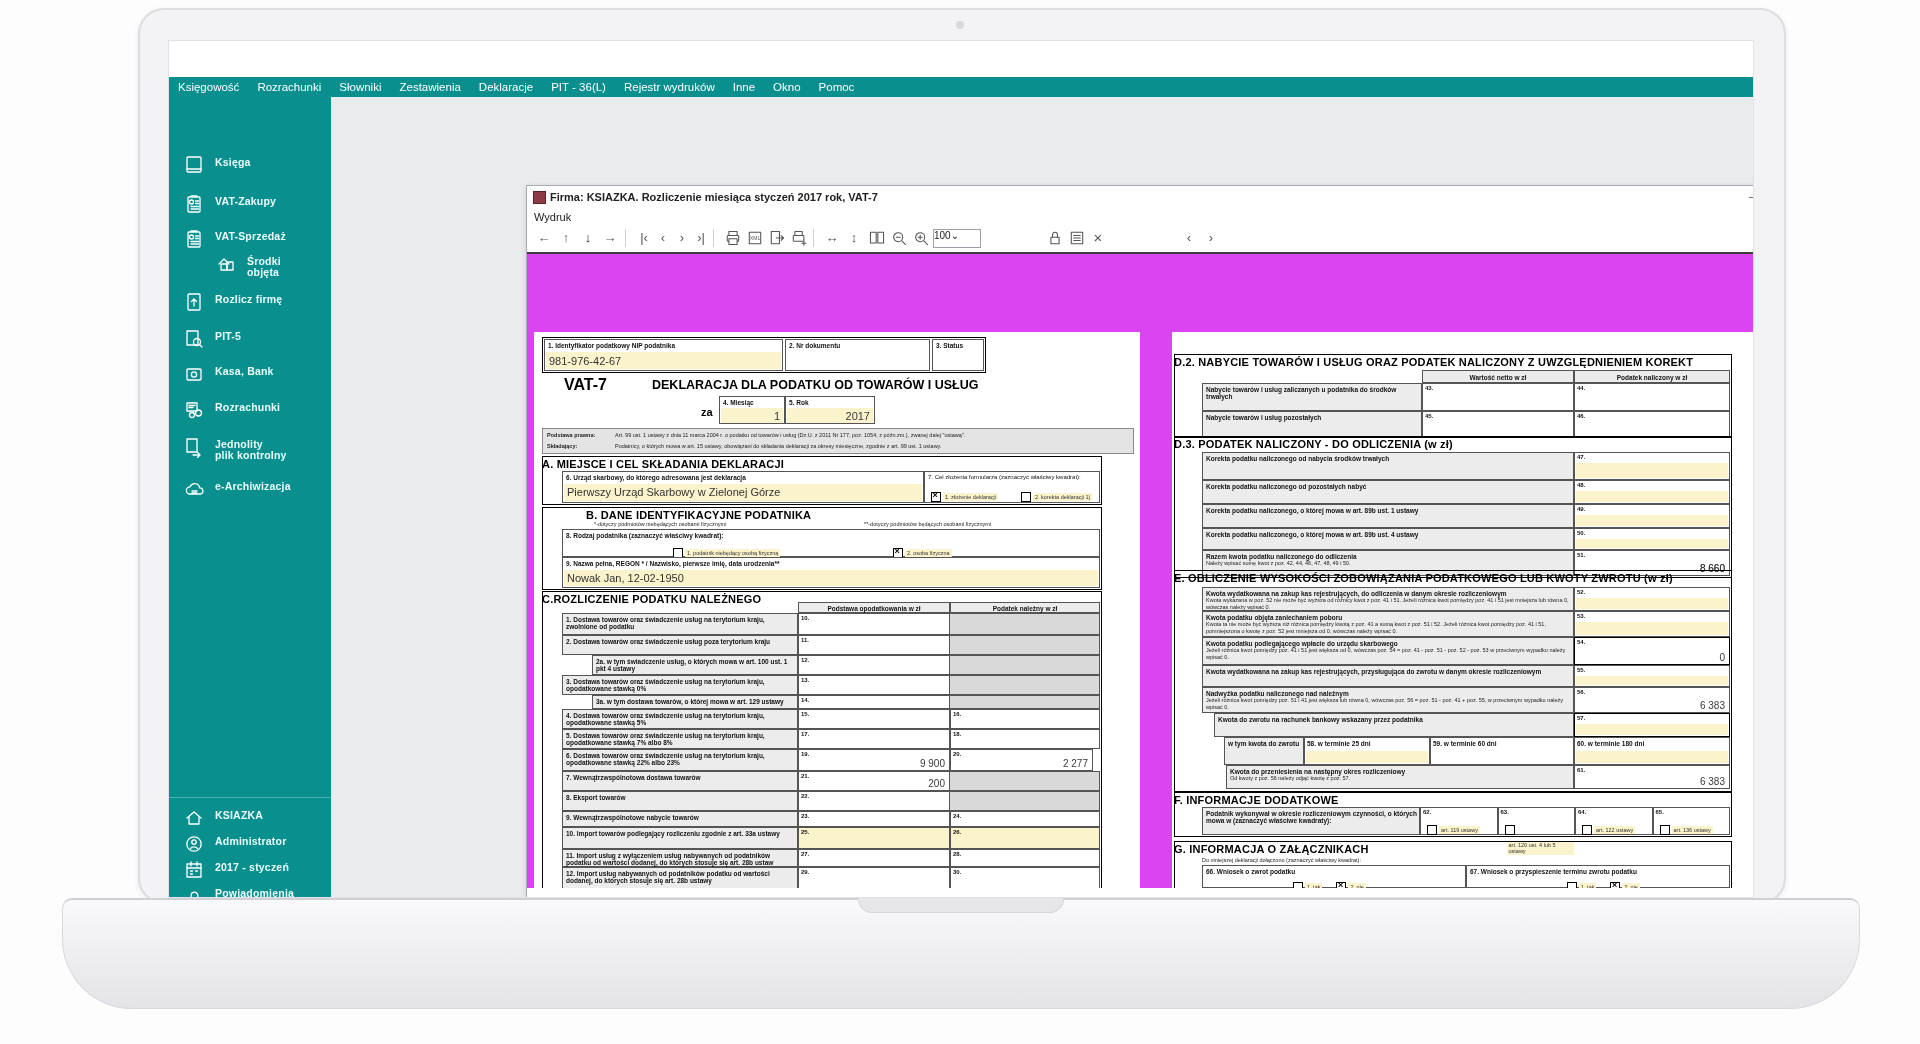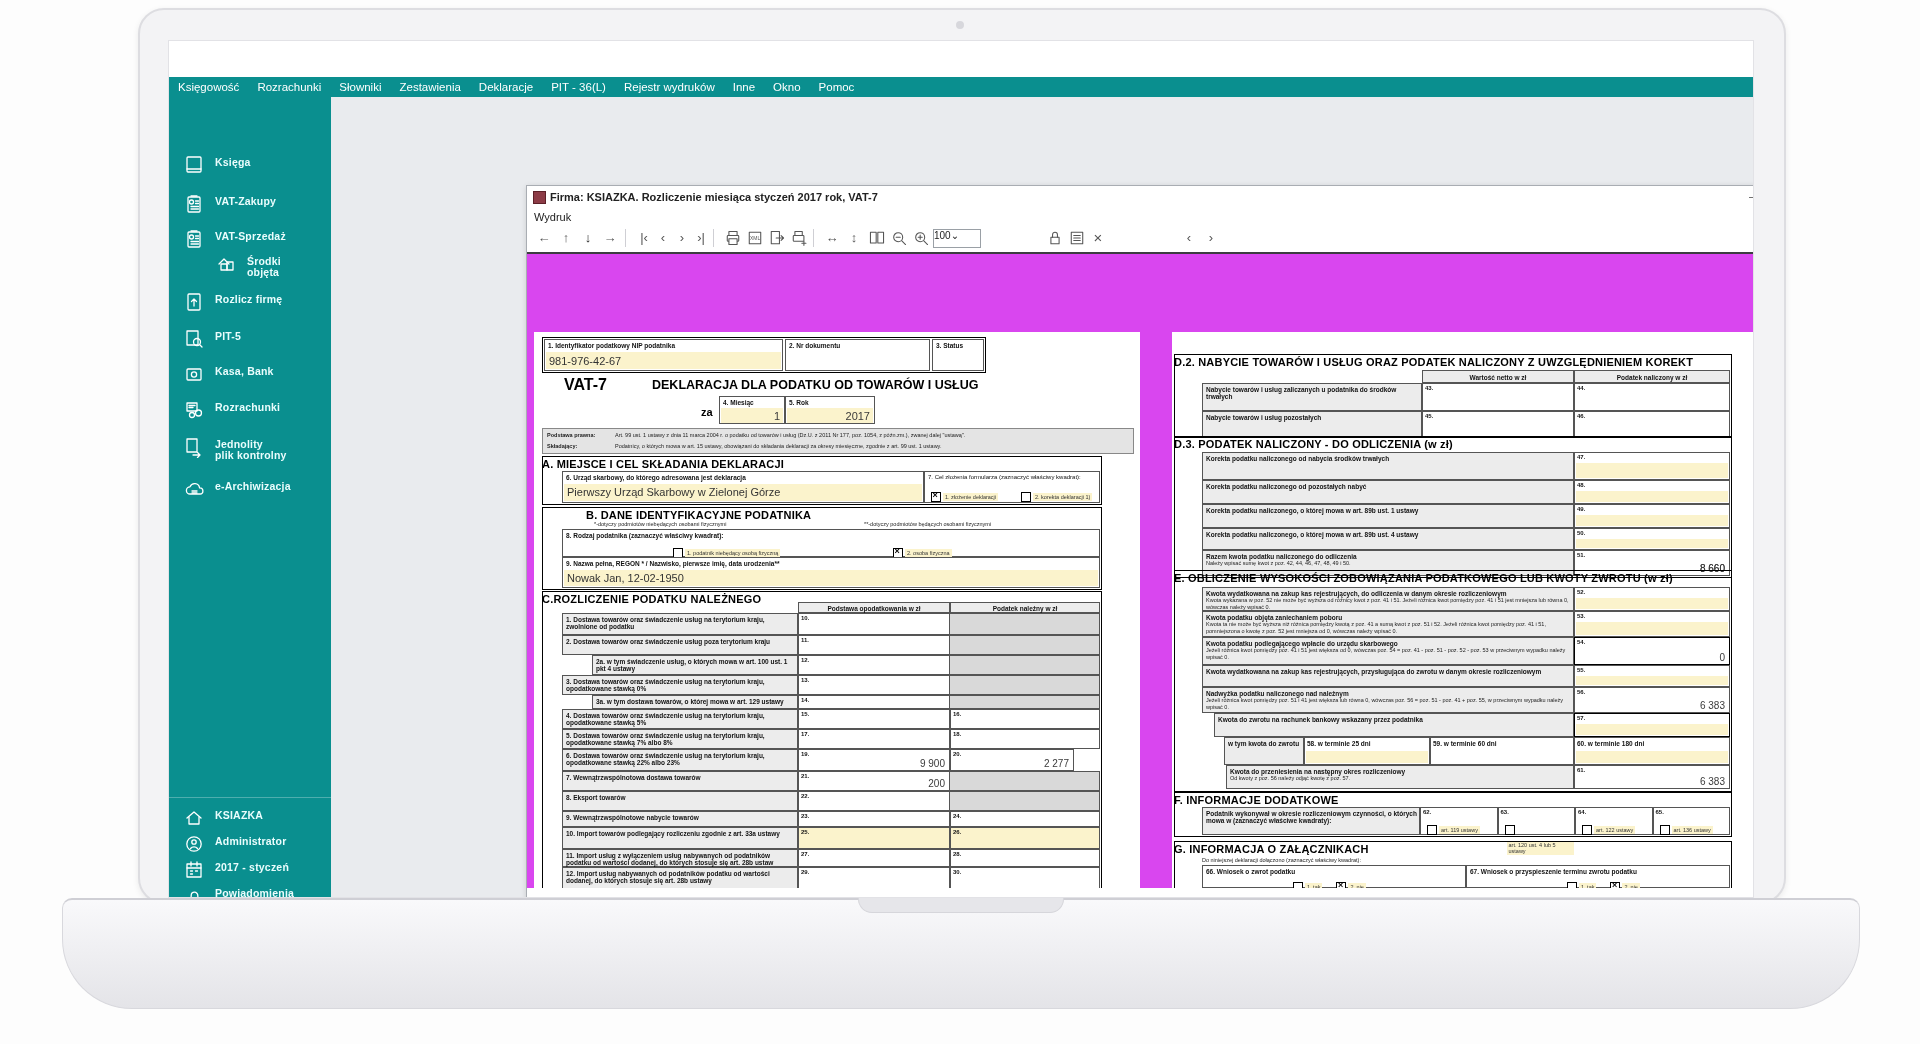--- a/index.html
+++ b/index.html
@@ -404,21 +404,21 @@
               <div class="cell" style="left: 416px; top: 397px; width: 150px; height: 20px;">
                 <span class="cnum">18.</span>
               </div>
               <div class="cell lab" style="left: 28px; top: 417px; width: 236px; height: 22px;">
                 <span class="clab flabel">6. Dostawa towarów oraz świadczenie usług na terytorium kraju, opodatkowane stawką 22% albo 23%</span>
               </div>
               <div class="cell" style="left: 264px; top: 417px; width: 152px; height: 22px;">
                 <span class="cnum">19.</span>
                 <span class="cval">9 900</span>
               </div>
-              <div class="cell" style="left: 416px; top: 417px; width: 124px; height: 22px;">
+              <div class="cell" style="left: 416px; top: 417px; width: 143px; height: 22px;">
                 <span class="cnum">20.</span>
                 <span class="cval">2 277</span>
               </div>
               <div class="cell lab" style="left: 28px; top: 439px; width: 236px; height: 20px;">
                 <span class="clab flabel">7. Wewnątrzwspólnotowa dostawa towarów</span>
               </div>
               <div class="cell" style="left: 264px; top: 439px; width: 152px; height: 20px;">
                 <span class="cnum">21.</span>
                 <span class="cval">200</span>
               </div>

